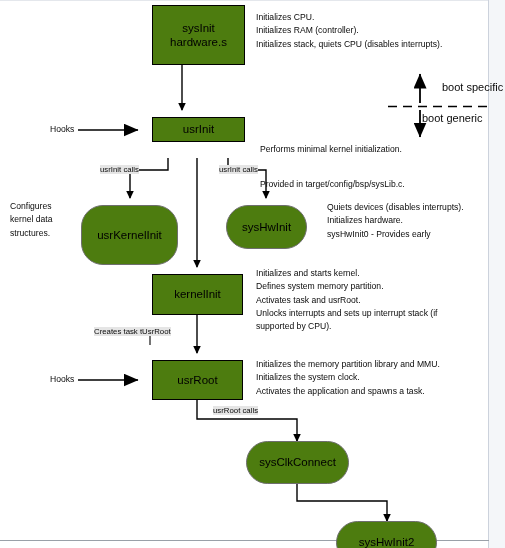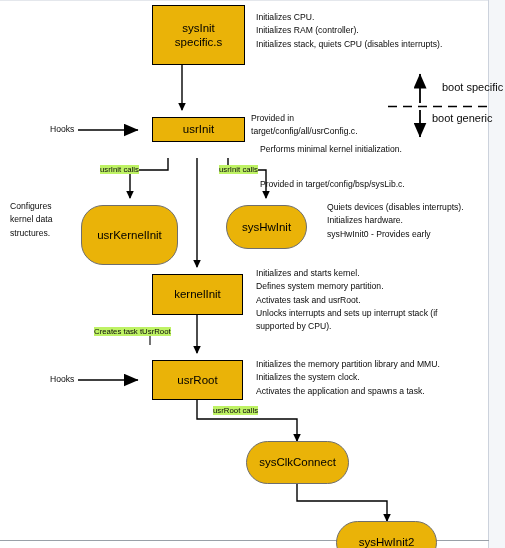--- a/index.html
+++ b/index.html
@@ -49,21 +49,21 @@
     left: 0;
     top: 0;
     width: 505px;
     height: 548px;
   }
 
   
   .node {
     position: absolute;
     box-sizing: border-box;
-    background: #eab308;
+    background: #4d7c0f;
     border: 1.3px solid #000000;
     display: flex;
     flex-direction: column;
     align-items: center;
     justify-content: center;
     font-size: 11.5px;
     color: #000000;
     line-height: 1.25;
     text-align: center;
   }
@@ -81,21 +81,21 @@
     color: #0a0a0a;
     white-space: pre-line;
   }
   .note.right { text-align: left; }
   .note.centerw { text-align: center; }
 
   .edge-label {
     position: absolute;
     font-size: 7.8px;
     color: #0a0a0a;
-    background: #bef264;
+    background: #e5e5e5;
     white-space: nowrap;
     line-height: 1.2;
   }
 
   .hooks-label {
     position: absolute;
     font-size: 8.6px;
     color: #0a0a0a;
     white-space: nowrap;
   }
@@ -175,21 +175,21 @@
       <line x1="420" y1="103" x2="420" y2="74" stroke="#000000" stroke-width="1.8" marker-end="url(#arrowFat)"></line>
       <line x1="420" y1="110" x2="420" y2="137" stroke="#000000" stroke-width="1.8" marker-end="url(#arrowFat)"></line>
     </g>
     <g>
       <line x1="388" y1="106.5" x2="490" y2="106.5" stroke="#000000" stroke-width="1.3" stroke-dasharray="9 6"></line>
     </g>
   </svg>
 
   <div class="node" style="left:152px; top:5px; width:93px; height:60px;">
     <div>sysInit</div>
-    <div>specific.s</div>
+    <div>hardware.s</div>
   </div>
 
   <div class="node" style="left:152px; top:117px; width:93px; height:25px;">
     <div>usrInit</div>
   </div>
 
   <div class="node rounded" style="left:81px; top:205px; width:97px; height:60px;">
     <div>usrKernelInit</div>
   </div>
 
@@ -210,22 +210,20 @@
   </div>
 
   <div class="node rounded" style="left:336px; top:521px; width:101px; height:43px;">
     <div>sysHwInit2</div>
   </div>
 
   <div class="note right" style="left:256px; top:11px; width:245px;">Initializes CPU.
 Initializes RAM (controller).
 Initializes stack, quiets CPU (disables interrupts).</div>
 
-  <div class="note right" style="left:251px; top:112px; width:145px;">Provided in
-target/config/all/usrConfig.c.</div>
 
   <div class="note right" style="left:260px; top:143px; width:230px;">Performs minimal kernel initialization.</div>
 
   <div class="note centerw" style="left:10px; top:200px; width:66px; text-align:left;">Configures
 kernel data
 structures.</div>
 
   <div class="note right" style="left:260px; top:178px; width:235px;">Provided in target/config/bsp/sysLib.c.</div>
 
   <div class="note right" style="left:327px; top:201px; width:180px;">Quiets devices (disables interrupts).
@@ -249,15 +247,15 @@
   <div class="edge-label" style="left:94px; top:327px;">Creates task tUsrRoot</div>
 
   <div class="edge-label" style="left:213px; top:406px;">usrRoot calls</div>
 
   <div class="hooks-label" style="left:50px; top:124px;">Hooks</div>
 
   <div class="hooks-label" style="left:50px; top:374px;">Hooks</div>
 
   <div class="boot-label" style="left:430px; top:81px;">boot specific</div>
 
-  <div class="boot-label" style="left:420px; top:112px;">boot generic</div>
+  <div class="boot-label" style="left:410px; top:112px;">boot generic</div>
 
 </div>
 
 </body></html>

